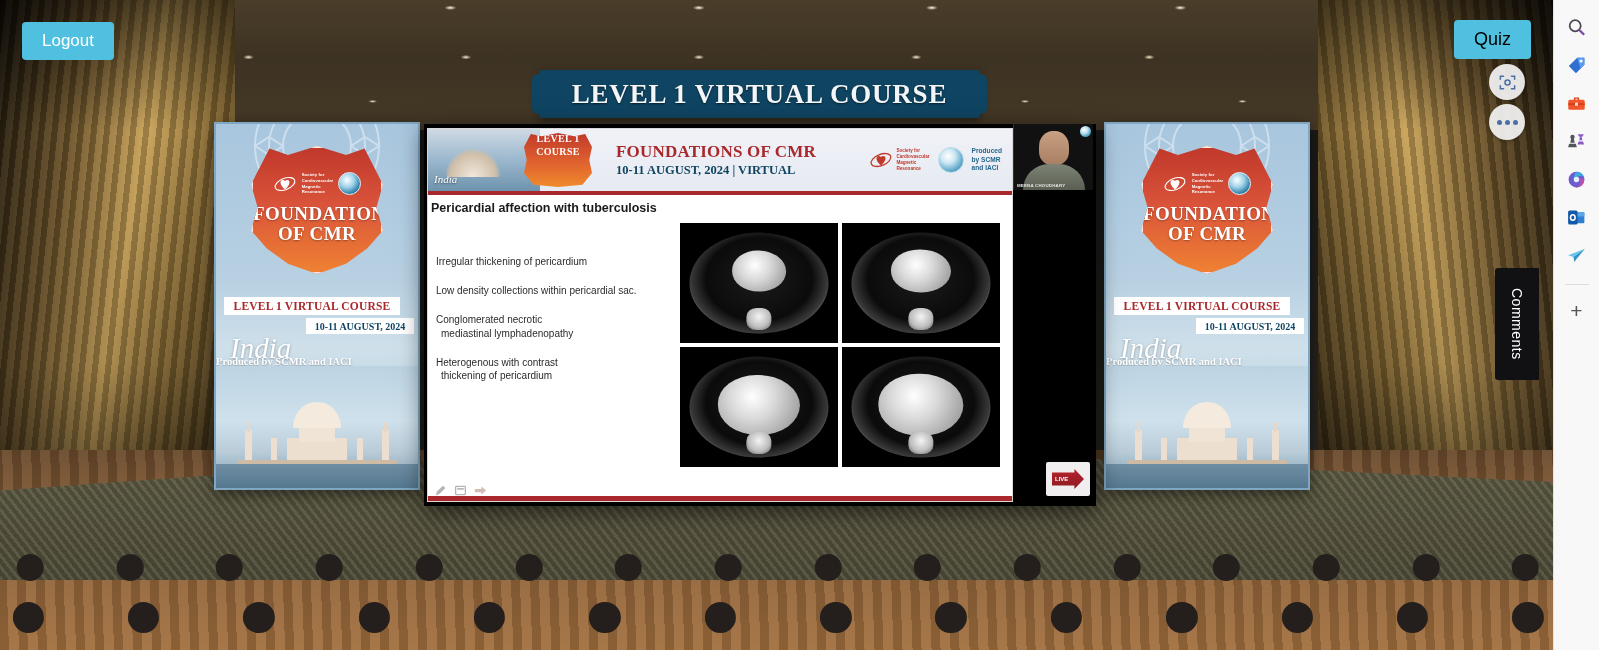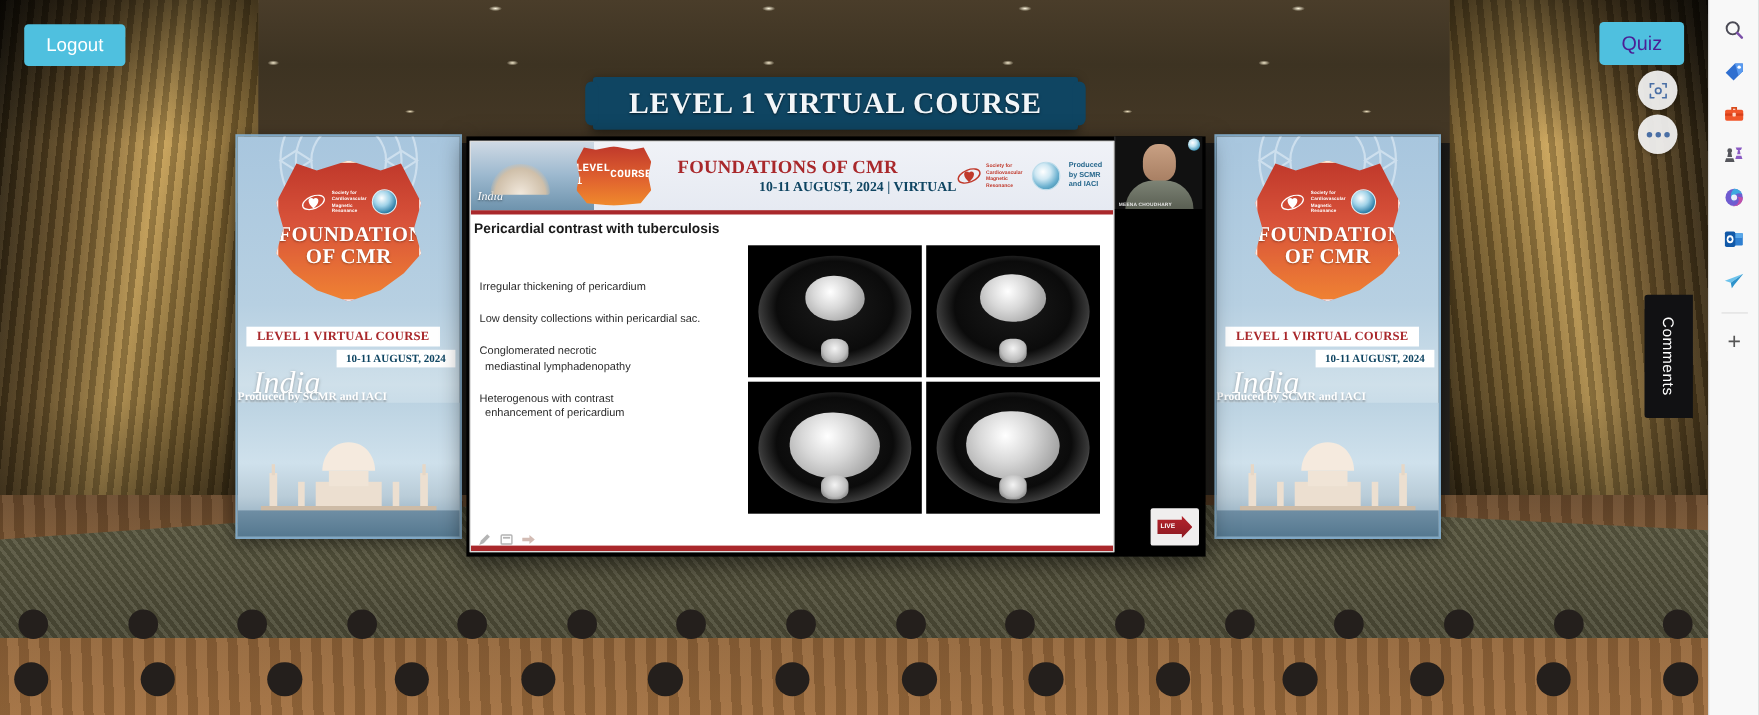--- a/index.html
+++ b/index.html
@@ -231,27 +231,27 @@
   .slide-hdr-india {
     position:absolute; left:6px; bottom:6px; color:#fff; font-size:11px;
     font-style: italic; font-family:"Liberation Serif", serif; text-shadow:0 1px 2px rgba(0,0,0,.5);
   }
   .slide-hdr-badge {
     position: absolute; left: 96px; top: 4px;
     width: 68px; height: 54px;
     background: linear-gradient(180deg, #c0392b 0%, #e0622f 55%, #f08a2c 100%);
     clip-path: polygon(50% 0%, 74% 6%, 90% 2%, 100% 26%, 96% 50%, 100% 74%,
                        86% 96%, 50% 100%, 14% 96%, 0% 74%, 4% 50%, 0% 26%, 10% 2%, 26% 6%);
-    display: flex; flex-direction: row; align-items: center; justify-content: center;
+    display: flex; flex-direction: column; align-items: center; 
     color: #fff; font-weight: 700; font-size: 10px; line-height: 1.25;
-    font-family: Liberation Mono, monospace; letter-spacing:.3px;
+    font-family: Liberation Serif, serif; letter-spacing:.3px;
   }
   .slide-hdr-mid { flex: 1; padding-left: 76px; }
   .slide-hdr-t1 { color: #a9282b; font-size: 17px; font-weight: 700; font-family: "Liberation Serif", serif; letter-spacing:.2px; }
-  .slide-hdr-t2 { color: #0f4562; font-size: 12.5px; font-weight: 700; font-family: "Liberation Serif", serif; margin-top: 1px; text-align: right; }
+  .slide-hdr-t2 { color: #0f4562; font-size: 12.5px; font-weight: 700; font-family: "Liberation Serif", serif; margin-top: 1px; }
   .slide-hdr-logos { display: flex; align-items: center; gap: 8px; padding-right: 10px; }
   .hl-scmr { display:flex; align-items:center; gap:3px; }
   .hl-scmr-txt { font-size: 4.6px; line-height:1.35; color:#c0392b; font-weight:700; }
   .hl-iaci {
     width: 26px; height: 26px; border-radius: 50%;
     background: radial-gradient(circle at 38% 34%, #ffffff 0%, #cfe8f3 32%, #6ab0cf 64%, #2b7898 100%);
     border: 1px solid #bcdcea;
   }
   .hl-prod { font-size: 6.6px; line-height: 1.35; color: #26678c; font-weight: 700; }
   .slide-rule { height: 4px; background: #a9282b; }
@@ -337,21 +337,21 @@
   
   .btn-logout {
     position: absolute; left: 22px; top: 22px;
     background: #4fc0df; color: #fff;
     border: none; border-radius: 4px;
     padding: 9px 20px; font-size: 17px; cursor: pointer;
     font-family: "Liberation Sans", sans-serif;
   }
   .btn-quiz {
     position: absolute; right: 68px; top: 20px;
-    background: #4fc0df; color: #4c1d95;
+    background: #4fc0df; color: #000000;
     border: none; border-radius: 4px;
     padding: 9px 20px; font-size: 18px; cursor: pointer;
     font-family: "Liberation Sans", sans-serif;
   }
   .round-btn {
     position: absolute; right: 74px;
     width: 36px; height: 36px; border-radius: 50%;
     background: rgba(244,244,244,.92);
     display: flex; align-items: center; justify-content: center;
     cursor: pointer; box-shadow: 0 1px 4px rgba(0,0,0,.3);
@@ -717,36 +717,36 @@
           <div class="hl-prod">
             <div>Produced</div>
             <div>by SCMR</div>
             <div>and IACI</div>
           </div>
         </div>
       </div>
       <div class="slide-rule"></div>
 
       <div class="slide-body">
-        <div class="slide-title">Pericardial contrast with tuberculosis</div>
+        <div class="slide-title">Pericardial affection with tuberculosis</div>
 
         <div class="bullets">
           <div class="bullet">
             <span>Irregular thickening of pericardium</span>
           </div>
           <div class="bullet">
             <span>Low density collections within pericardial sac.</span>
           </div>
           <div class="bullet">
             <span>Conglomerated necrotic</span>
             <span class="ind">mediastinal lymphadenopathy</span>
           </div>
           <div class="bullet">
             <span>Heterogenous with contrast</span>
-            <span class="ind">enhancement of pericardium</span>
+            <span class="ind">thickening of pericardium</span>
           </div>
         </div>
 
         <div class="ct-grid">
           <div class="ct a">
             <div class="thorax"></div>
             <div class="heart"></div>
             <div class="spine"></div>
           </div>
           <div class="ct b">

